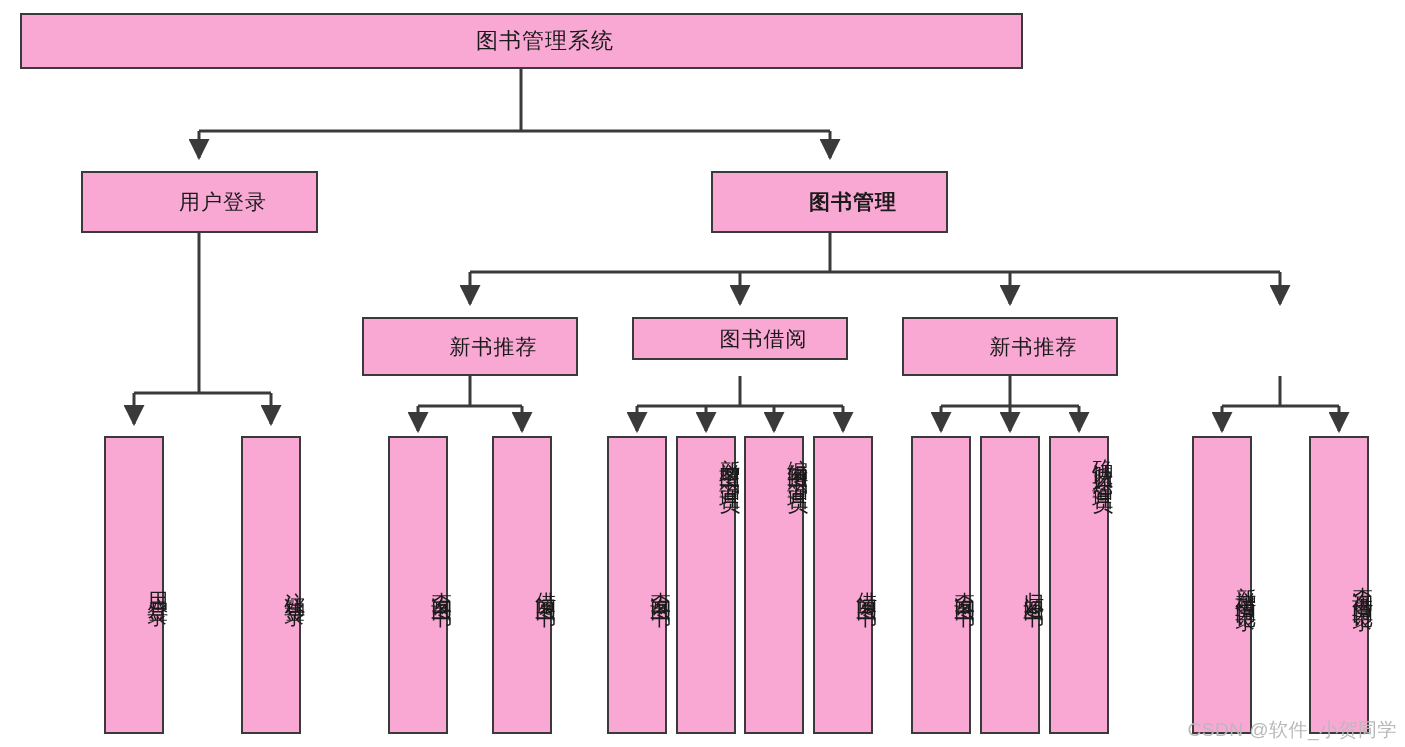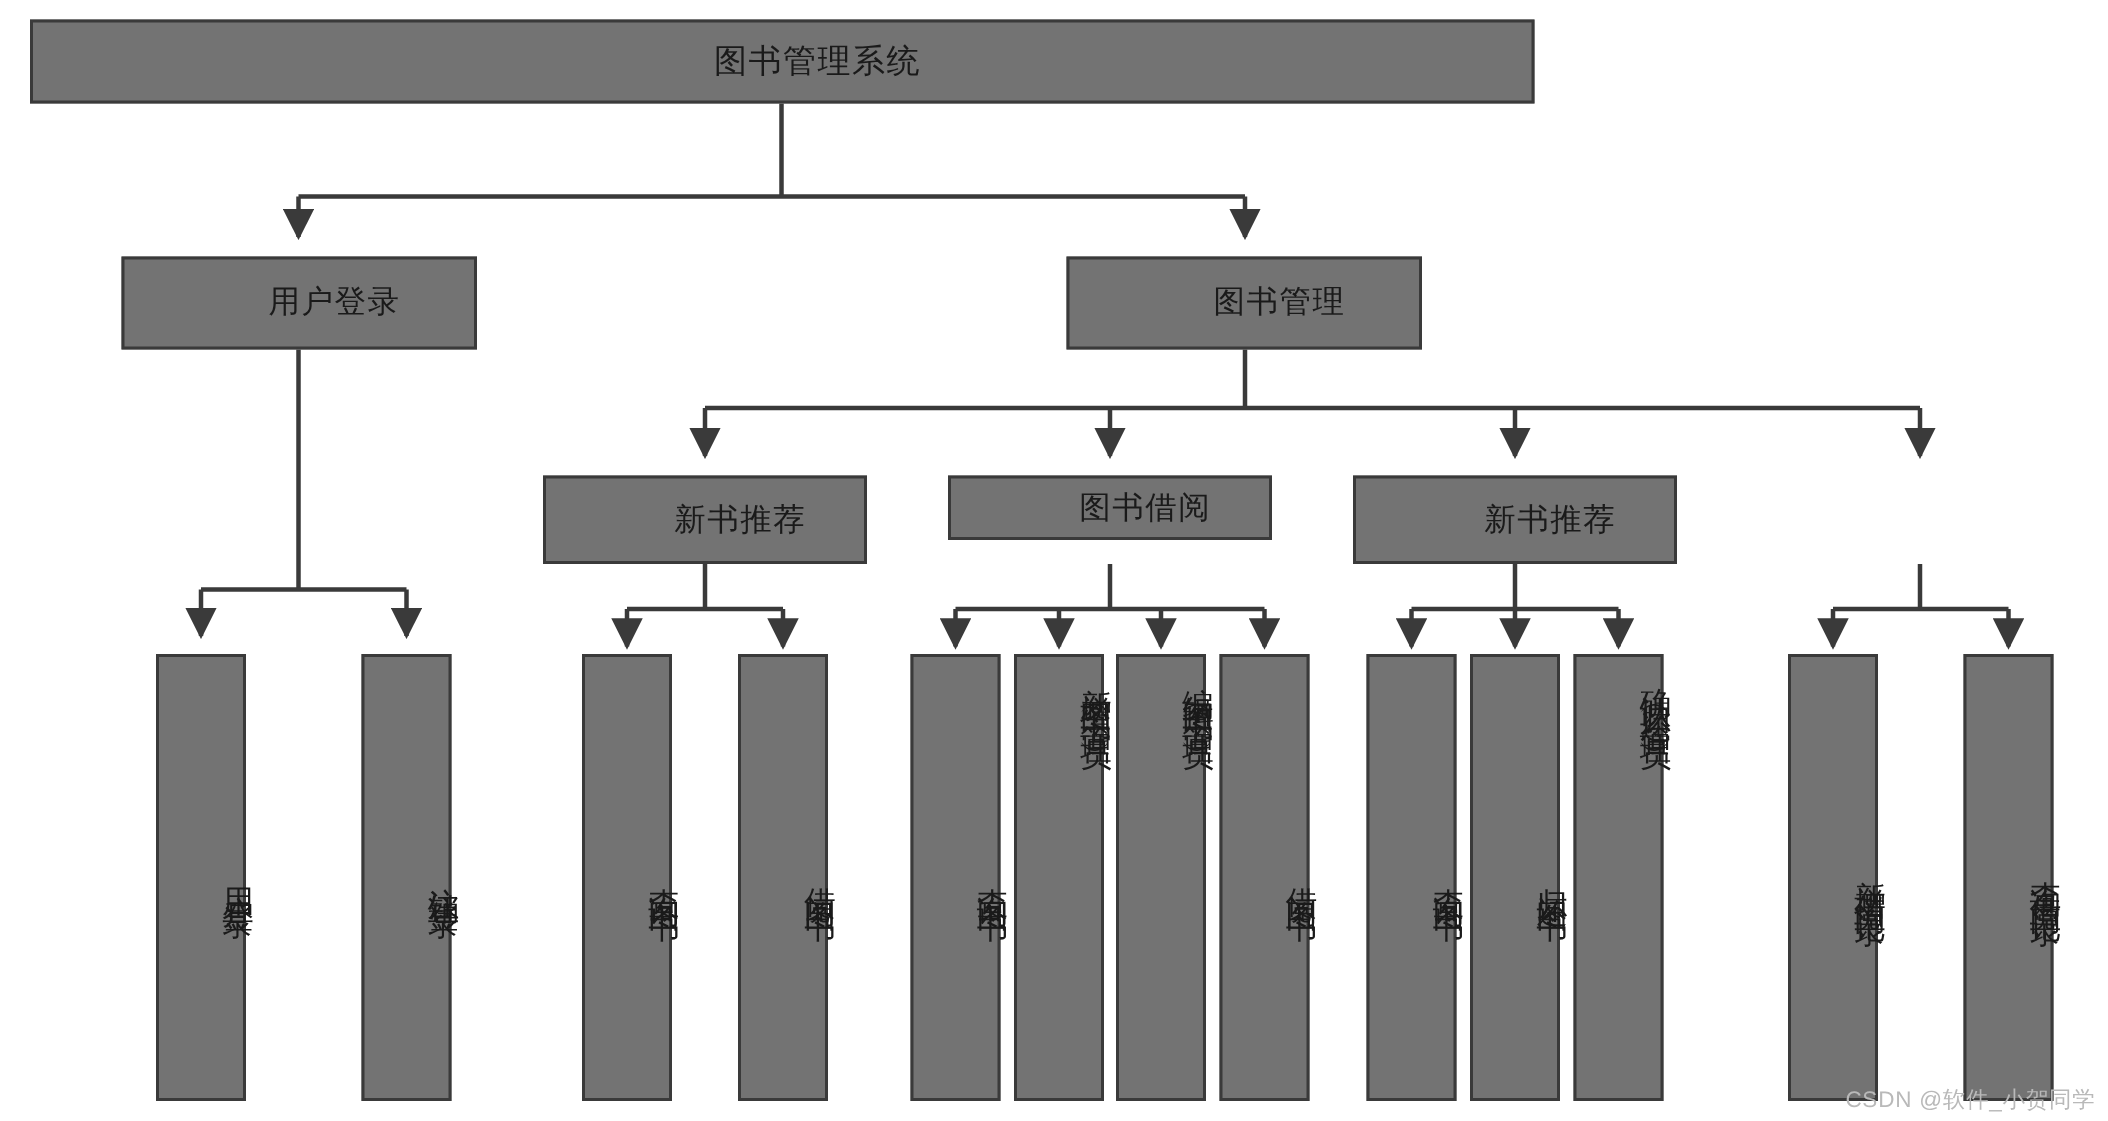--- a/index.html
+++ b/index.html
@@ -21,21 +21,21 @@
     position: absolute;
     left: 0;
     top: 0;
     width: 1405px;
     height: 747px;
     pointer-events: none;
   }
   .node {
     position: absolute;
     box-sizing: border-box;
-    background: #737373;
+    background: #f9a8d4;
     border: 2px solid #3a3a3a;
     display: flex;
     align-items: center;
     justify-content: center;
     color: #1a1a1a;
     padding-left: 47px;
   }
   .node.horiz {
     font-size: 21px;
     letter-spacing: 1px;
@@ -67,21 +67,21 @@
     justify-content: center;
   }
   .leaf.topalign .leaf-inner {
     align-items: flex-start;
     padding-top: 4px;
   }
   .watermark {
     position: absolute;
     right: 8px;
     bottom: 4px;
-    font-size: 15px;
+    font-size: 19px;
     color: #b9b9b9;
     letter-spacing: 0.5px;
     white-space: nowrap;
   }
 </style>
 </head>
 <body>
 
 <div id="canvas">
 
@@ -135,21 +135,21 @@
     </g>
   </svg>
 
   <div class="node horiz root" style="left:20px; top:13px; width:1003px; height:56px;">
     <span>图书管理系统</span>
   </div>
 
   <div class="node horiz" style="left:81px; top:171px; width:237px; height:62px;">
     <span>用户登录</span>
   </div>
-  <div class="node horiz" style="left:711px; top:171px; width:237px; height:62px;">
+  <div class="node horiz" style="left:711px; top:171px; width:237px; height:62px;font-weight:bold;">
     <span>图书管理</span>
   </div>
 
   <div class="node horiz" style="left:362px; top:317px; width:216px; height:59px;">
     <span>新书推荐</span>
   </div>
   <div class="node horiz" style="left:632px; top:317px; width:216px; height:43px;">
     <span>图书借阅</span>
   </div>
   <div class="node horiz" style="left:902px; top:317px; width:216px; height:59px;">

